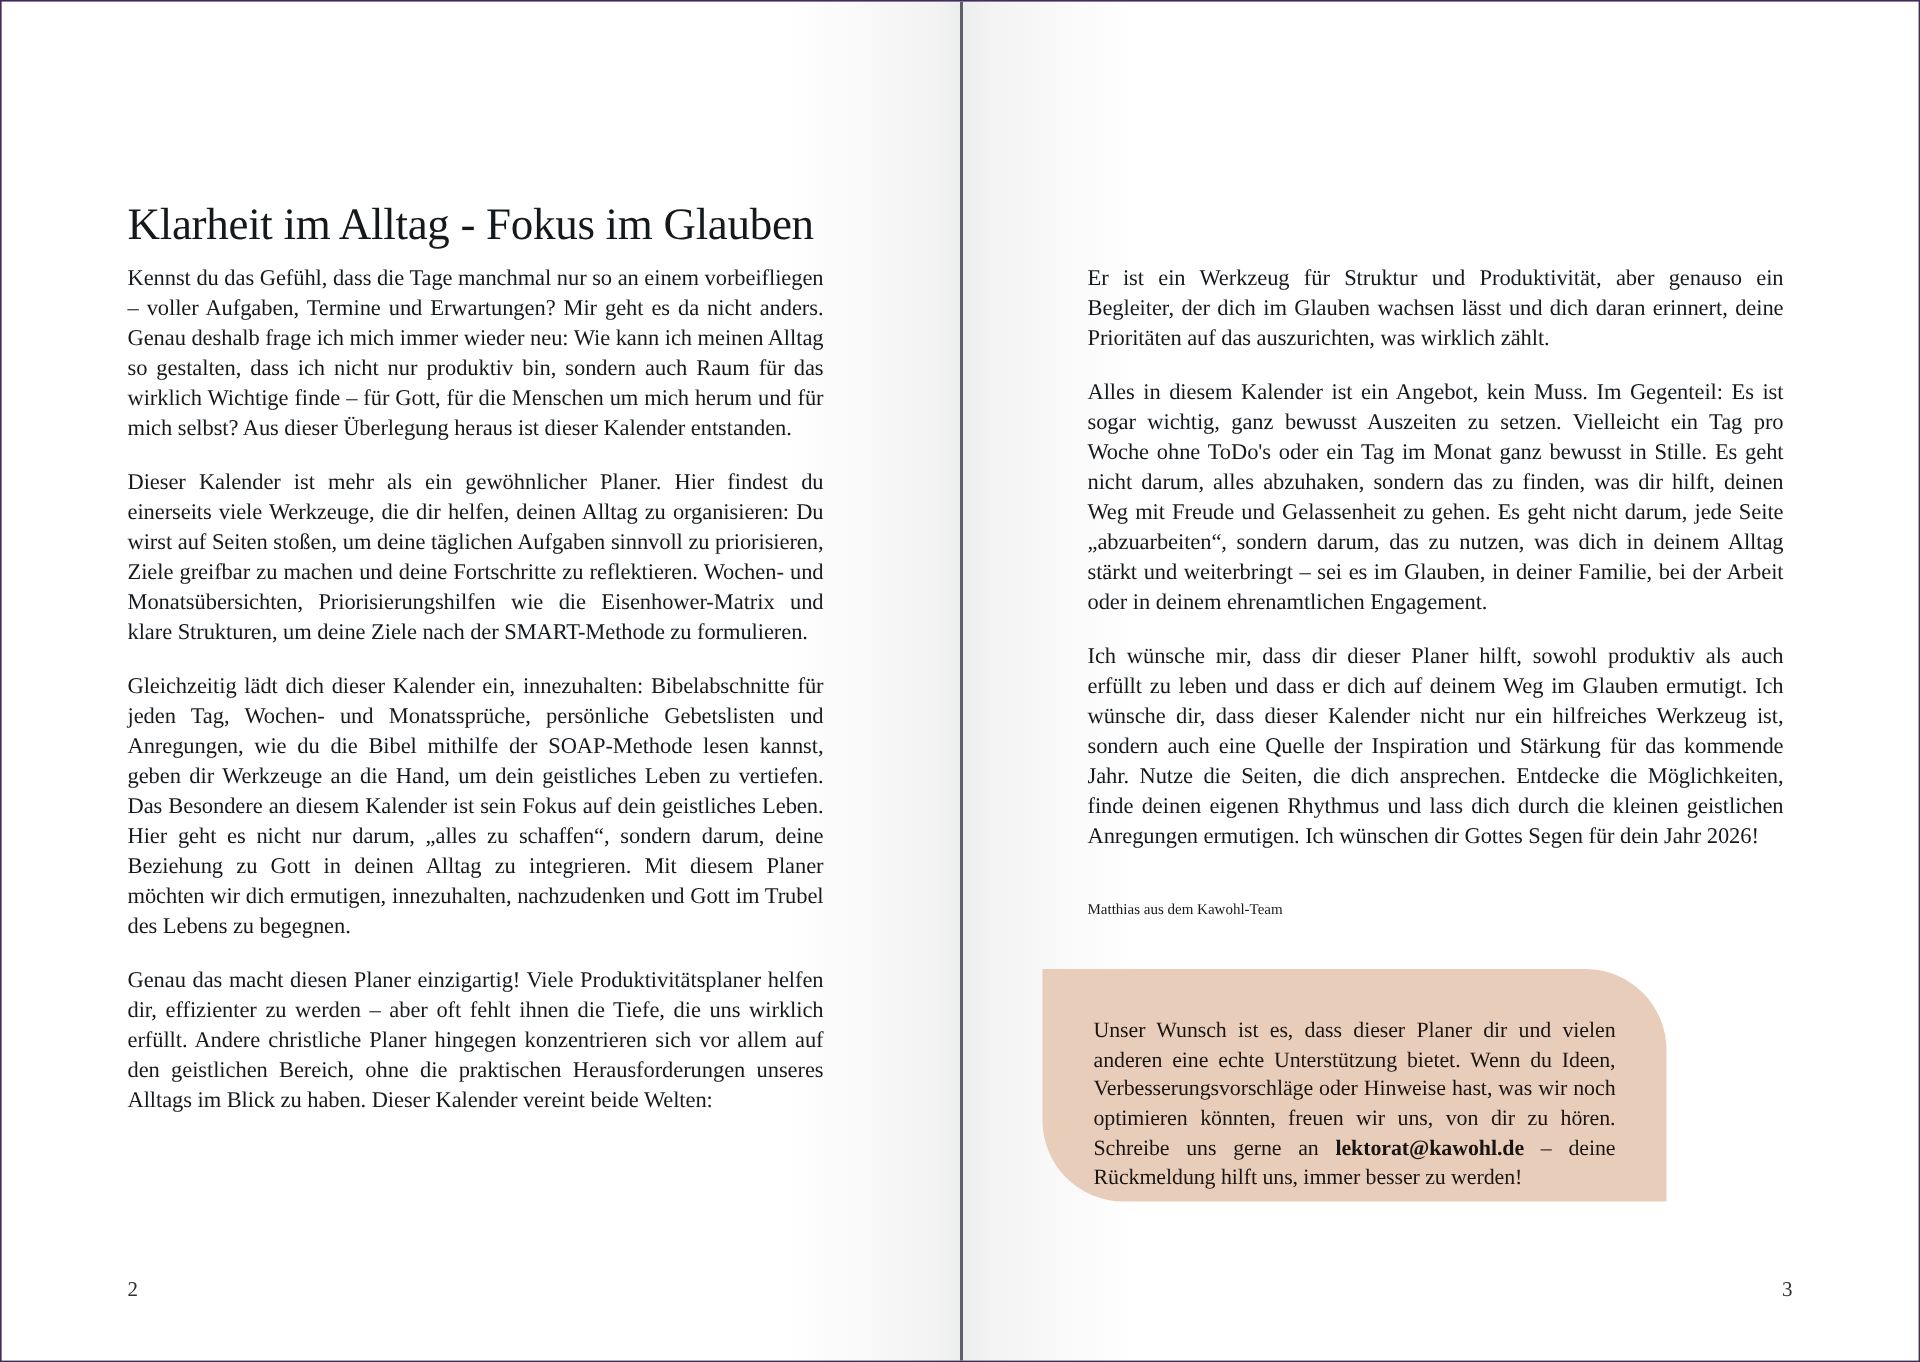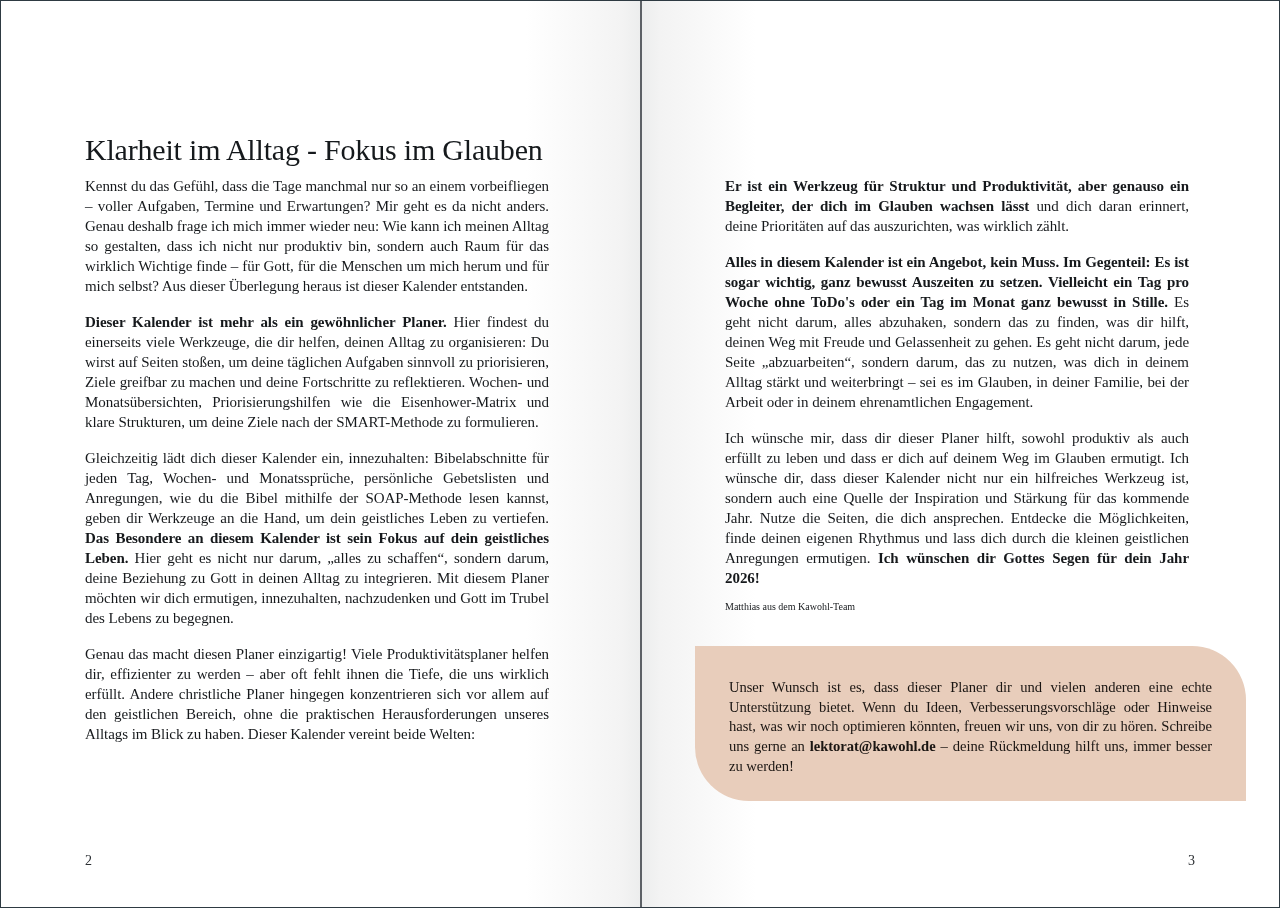--- a/index.html
+++ b/index.html
@@ -76,35 +76,35 @@
     font-size: 15px;
     line-height: 1.335;
     color: #16191c;
     text-align: justify;
     margin: 0 0 16px 0;
     letter-spacing: -0.05px;
     -webkit-hyphens: none;
     hyphens: none;
   }
   .body-text:last-child { margin-bottom: 0; }
-  .body-text b, .body-text strong { font-weight: 700; }
+  .body-text b, .body-text strong { font-weight: 400; }
 
   .sig {
     font-size: 10px;
     line-height: 1.33;
     color: #16191c;
     margin: 0;
   }
 
   
   .callout {
     position: absolute;
     left: 694px;
     top: 645px;
-    width: 551px;
+    width: 416px;
     height: 155px;
     background: #e8cdbb;
     border-radius: 0 54px 0 54px;
     padding: 32px 34px 22px 34px;
   }
   .callout-text {
     font-size: 14.6px;
     line-height: 1.345;
     color: #1a1512;
     text-align: justify;

